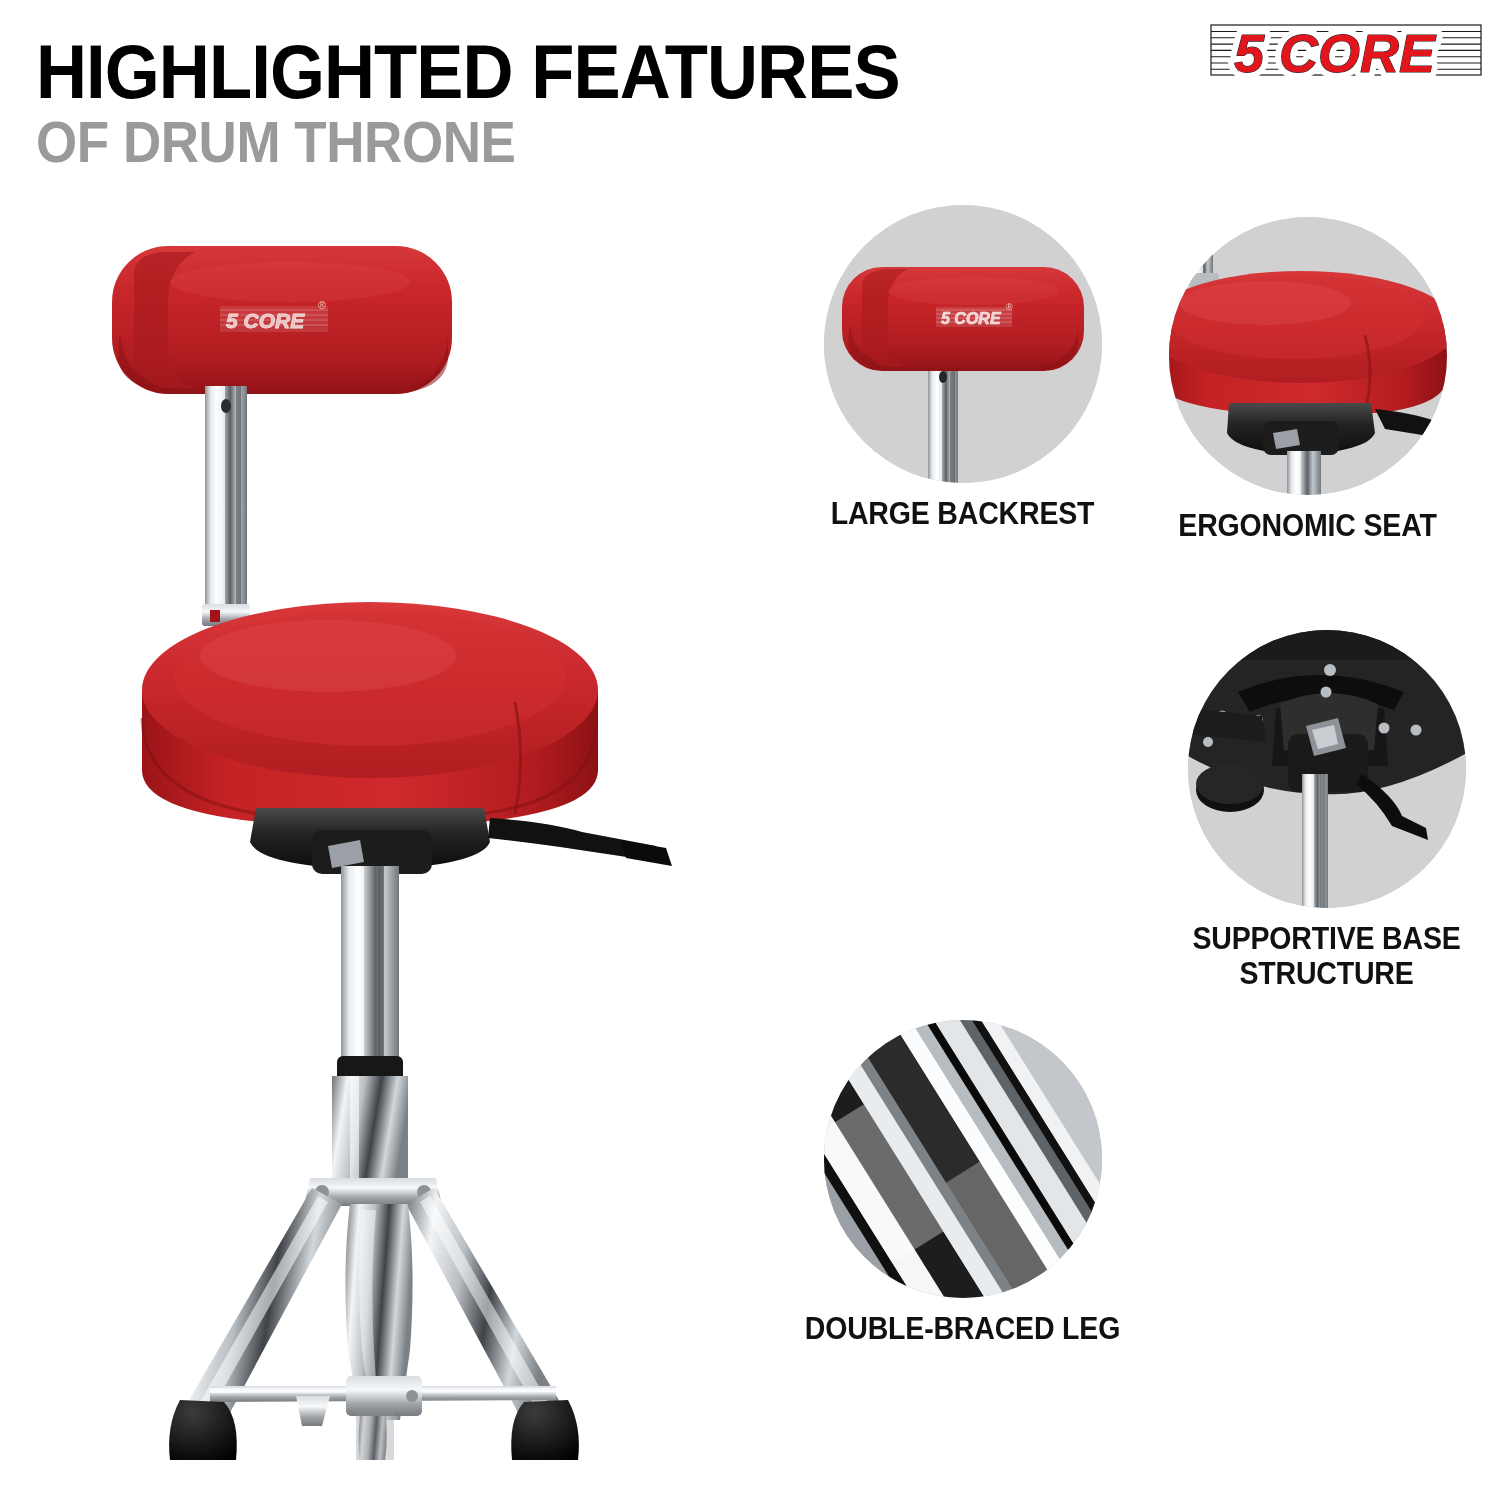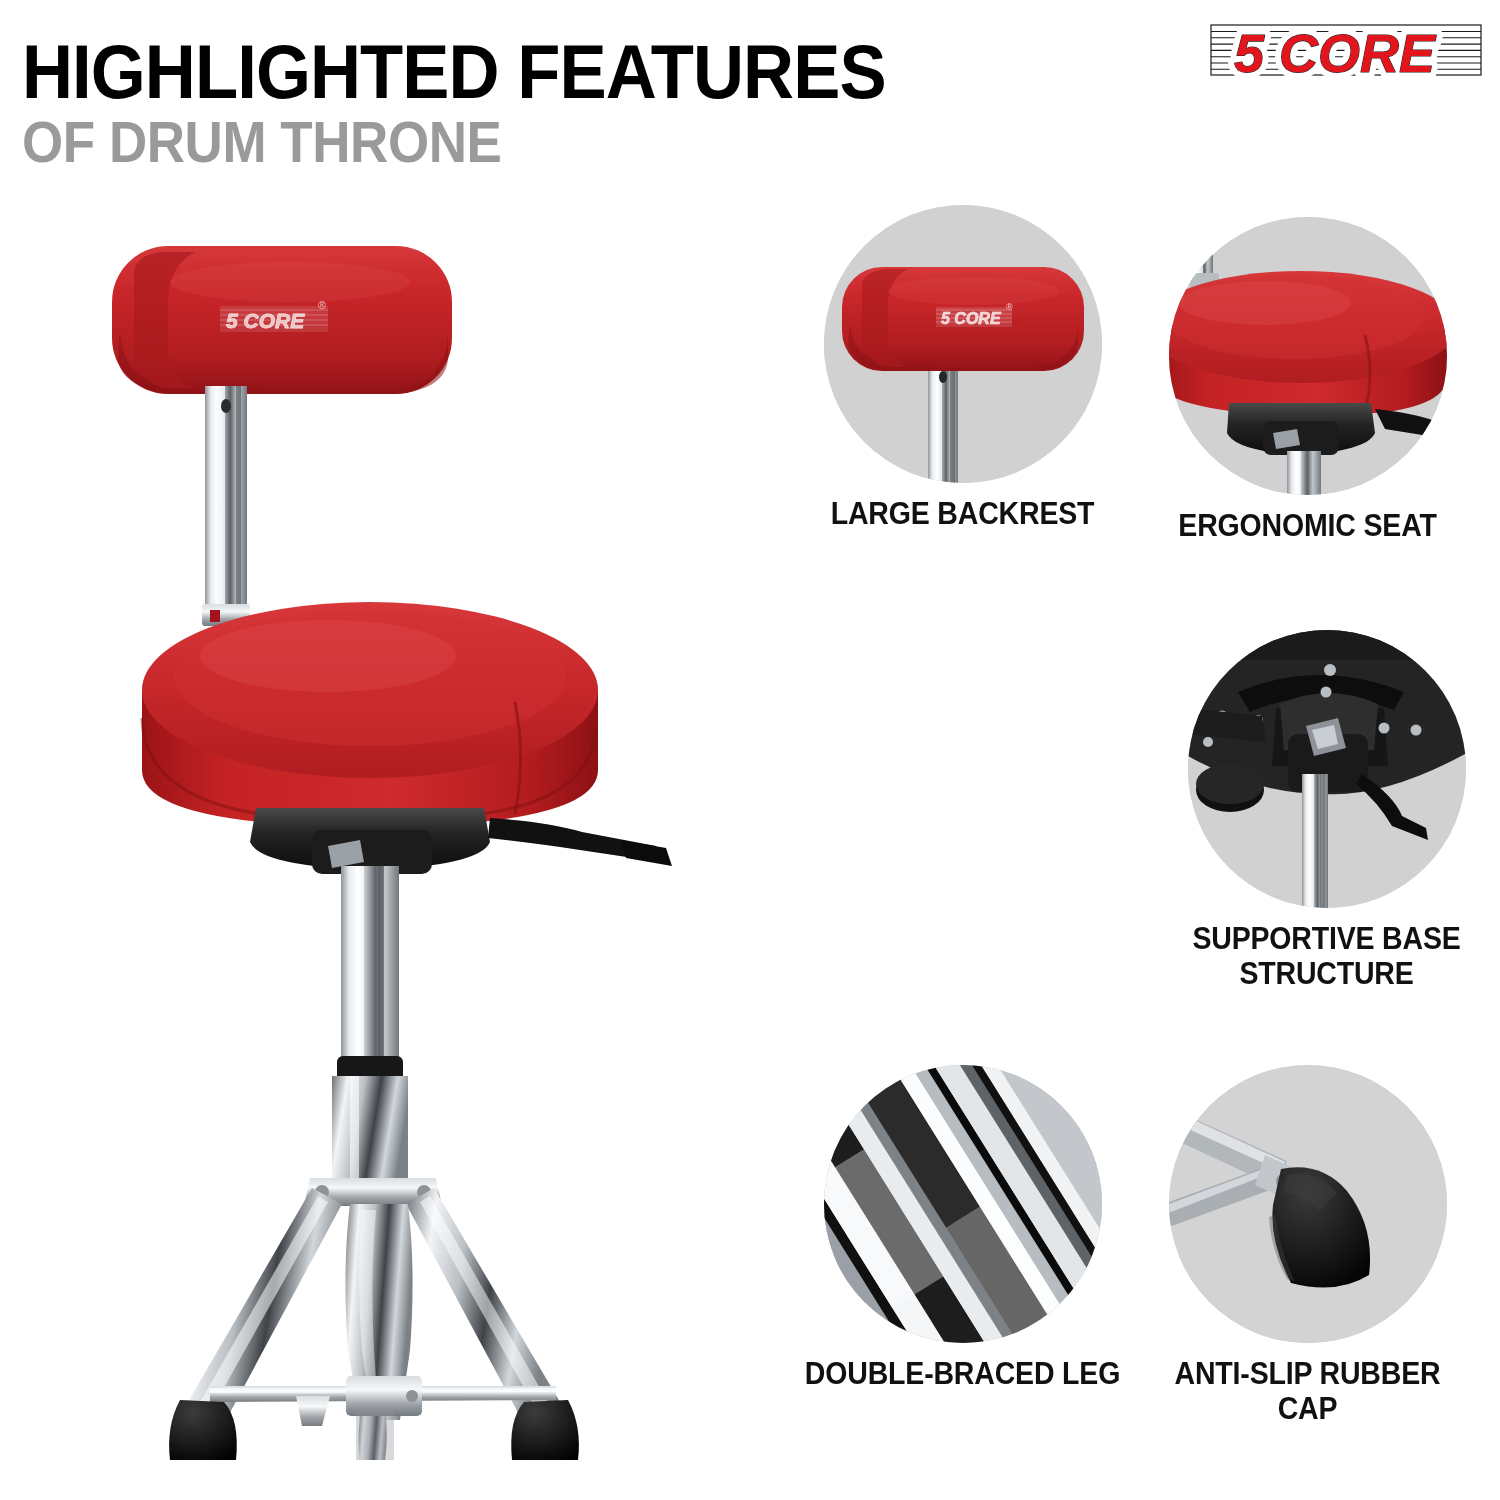--- a/index.html
+++ b/index.html
@@ -16,21 +16,21 @@
   }
 
   
   #header {
     position: absolute;
     left: 0; top: 0;
     width: 1500px; height: 200px;
   }
   #title-block {
     position: absolute;
-    left: 22px; top: 36px;
+    left: 36px; top: 36px;
   }
   #main-title {
     font-family: "Liberation Sans Narrow", "Liberation Sans", sans-serif;
     font-size: 76px;
     font-weight: bold;
     color: #000000;
     letter-spacing: -1px;
     line-height: 0.95;
     transform: scaleX(0.93);
     transform-origin: left center;
@@ -350,21 +350,21 @@
         <ellipse cx="42" cy="154" rx="34" ry="20" fill="#262626"></ellipse>
         <rect x="114" y="144" width="26" height="134" fill="url(#chromeV)"></rect>
         <rect x="120" y="144" width="6" height="134" fill="#ffffff" opacity="0.7"></rect>
         <rect x="132" y="144" width="5" height="134" fill="#565b60" opacity="0.6"></rect>
         <path d="M174 144 Q206 166 214 186 L238 198 L240 210 L204 196 Q190 172 168 154 Z" fill="#0d0d0d"></path>
       </svg>
     </div>
     <div class="feature-label">SUPPORTIVE BASE STRUCTURE</div>
   </div>
 
-  <div class="feature-cell" style="left:0px; top:860px;">
+  <div class="feature-cell" style="left:0px; top:815px;">
     <div class="feature-circle">
       <svg viewBox="0 0 278 278" width="278" height="278">
         <rect width="278" height="278" fill="#c9c9c9"></rect>
         <g transform="rotate(-32 139 139)">
           <rect x="-20" y="-40" width="42" height="400" fill="#9aa0a5"></rect>
           <rect x="14" y="-40" width="10" height="400" fill="#101010"></rect>
           <rect x="24" y="-40" width="26" height="400" fill="#f4f6f8"></rect>
           <rect x="50" y="-40" width="34" height="400" fill="#1d1d1d"></rect>
           <rect x="84" y="-40" width="18" height="400" fill="#e9ecee"></rect>
           <rect x="102" y="-40" width="10" height="400" fill="#7d8287"></rect>
@@ -379,36 +379,14 @@
           <rect x="242" y="-40" width="60" height="400" fill="#c3c7cb"></rect>
 
           <rect x="24" y="40" width="60" height="150" fill="#ffffff" opacity="0.35"></rect>
           <rect x="112" y="150" width="56" height="140" fill="#ffffff" opacity="0.28"></rect>
         </g>
       </svg>
     </div>
     <div class="feature-label">DOUBLE-BRACED LEG</div>
   </div>
 
-  <div class="feature-cell" style="left:345px; top:860px;">
-    <div class="feature-circle">
-      <svg viewBox="0 0 278 278" width="278" height="278">
-        <rect width="278" height="278" fill="#d3d3d3"></rect>
-
-        <path d="M8 46 L118 96 L108 122 L0 72 Z" fill="#b2b7bc"></path>
-        <path d="M10 48 L116 97 L112 106 L6 58 Z" fill="#e6e9ec" opacity="0.85"></path>
-
-        <path d="M-8 140 L96 102 L104 124 L0 162 Z" fill="#a9aeb3"></path>
-        <path d="M-8 142 L94 104 L97 110 L-6 150 Z" fill="#dde0e3" opacity="0.8"></path>
-
-        <path d="M96 90 L136 108 L126 138 L86 120 Z" fill="#c2c7cc"></path>
-        <circle cx="114" cy="116" r="7" fill="#8d9298"></circle>
-        <circle cx="114" cy="116" r="3" fill="#5f6469"></circle>
-
-        <path d="M112 104 Q152 96 178 126 Q206 162 200 210 Q168 230 122 218 Q100 176 104 140 Z" fill="url(#capG)"></path>
-        <path d="M118 110 Q148 104 168 128 L150 146 Q130 126 114 128 Z" fill="#3d3d3d" opacity="0.55"></path>
-        <path d="M106 150 Q112 190 126 216 L118 214 Q102 186 100 152 Z" fill="#4a4a4a" opacity="0.35"></path>
-      </svg>
-    </div>
-    <div class="feature-label">ANTI-SLIP RUBBER CAP</div>
-  </div>
 
 </div>
 
 </body></html>

